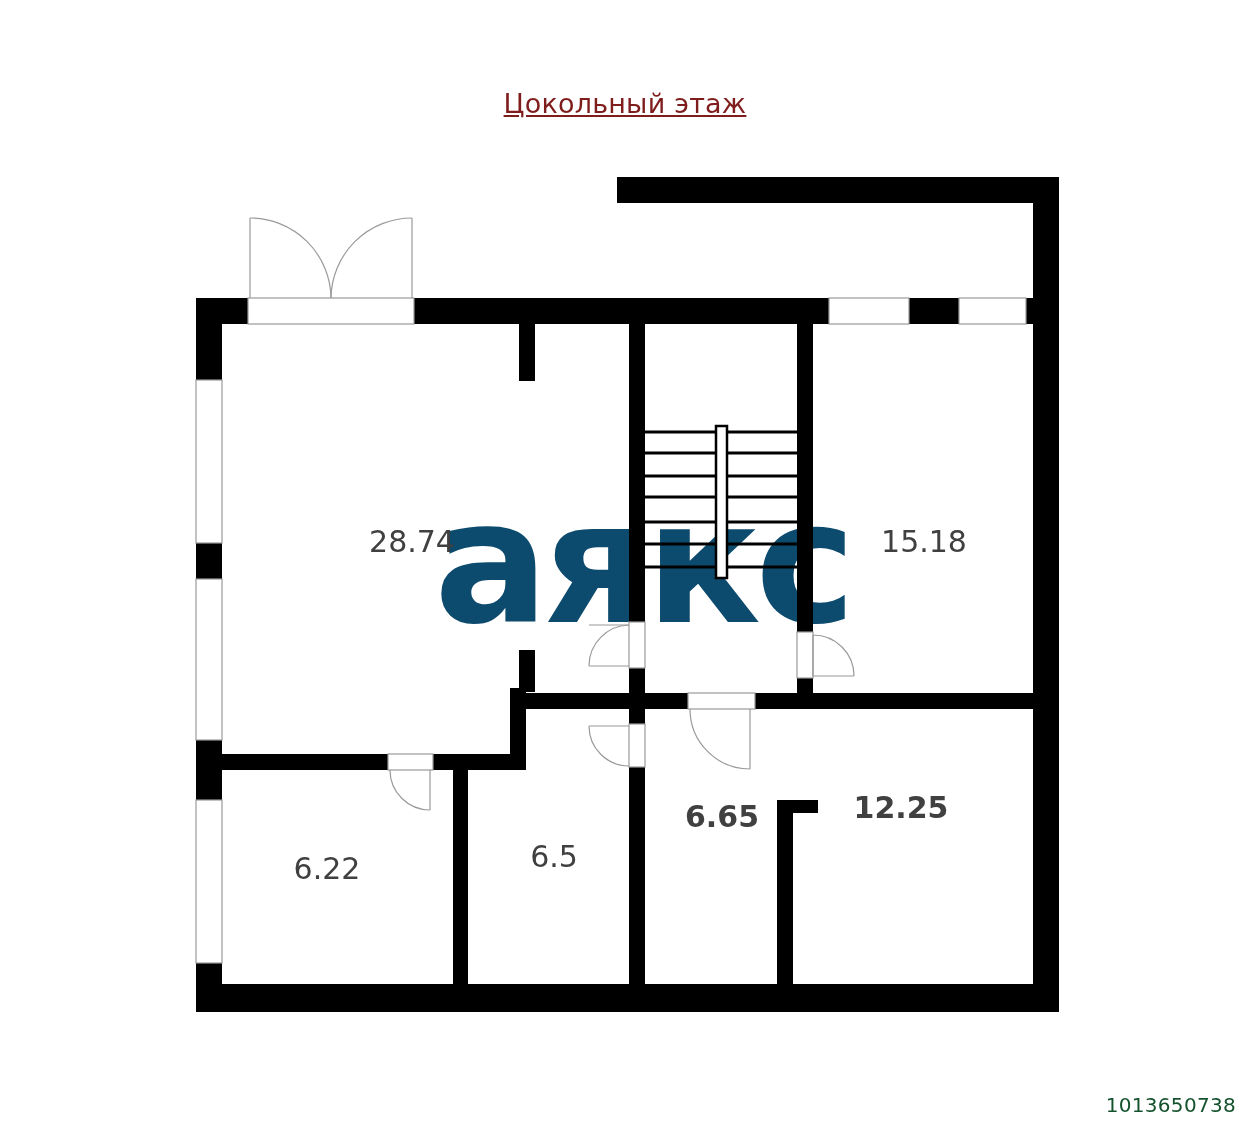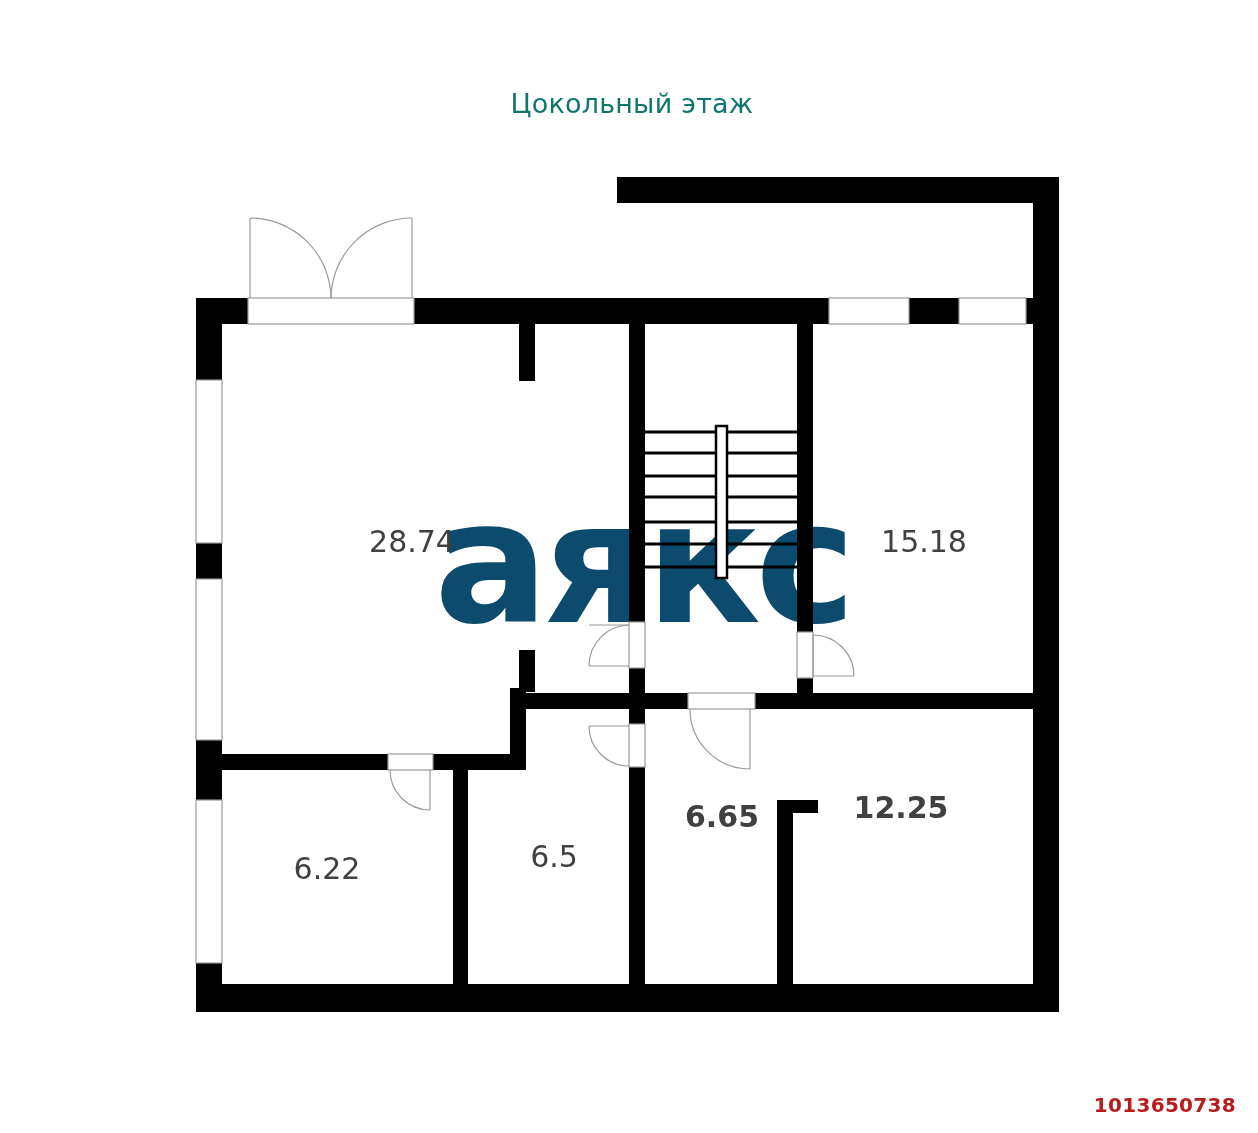--- a/index.html
+++ b/index.html
@@ -1,20 +1,20 @@
 <!DOCTYPE html>
 <html><head>
 <meta charset="utf-8">
 <style>
   html, body { margin: 0; padding: 0; background: #ffffff; }
   body { width: 1258px; height: 1133px; position: relative; overflow: hidden; font-family: "DejaVu Sans", sans-serif; }
-  .title { position: absolute; left: 7px; width: 1250px; top: 88px; text-align: center; font-size: 27px; color: #0f766e; letter-spacing: 0.2px; }
+  .title { position: absolute; left: 0; width: 1250px; top: 88px; text-align: center; font-size: 27px; color: #7f1d1d; letter-spacing: 0.2px; text-decoration: underline; }
   svg.plan { position: absolute; left: 0; top: 0; }
   .area-label { position: absolute; font-size: 30px; color: #404040; transform: translate(-50%, -50%); white-space: nowrap; }
-  .listing-id { position: absolute; right: 22px; bottom: 16px; font-size: 20px; font-weight: bold; color: #b91c1c; font-family: "DejaVu Sans", sans-serif; letter-spacing: 0.3px; margin-top: 43px; }
+  .listing-id { position: absolute; right: 22px; bottom: 16px; font-size: 20px; font-weight: normal; color: #14532d; font-family: "DejaVu Sans", sans-serif; letter-spacing: 0.3px; margin-top: 43px; }
   .watermark { position: absolute; left: 418px; top: 478px; font-size: 170px; font-weight: bold; color: #0c4a6e; font-family: "DejaVu Sans", sans-serif; letter-spacing: -6px; line-height: 1; margin-left: 16px; }
 </style>
 </head>
 <body>
 
 <div class="title">Цокольный этаж</div>
 
 <div class="watermark">аякс</div>
 
 <svg class="plan" width="1258" height="1133" viewBox="0 0 1258 1133" xmlns="http://www.w3.org/2000/svg">

